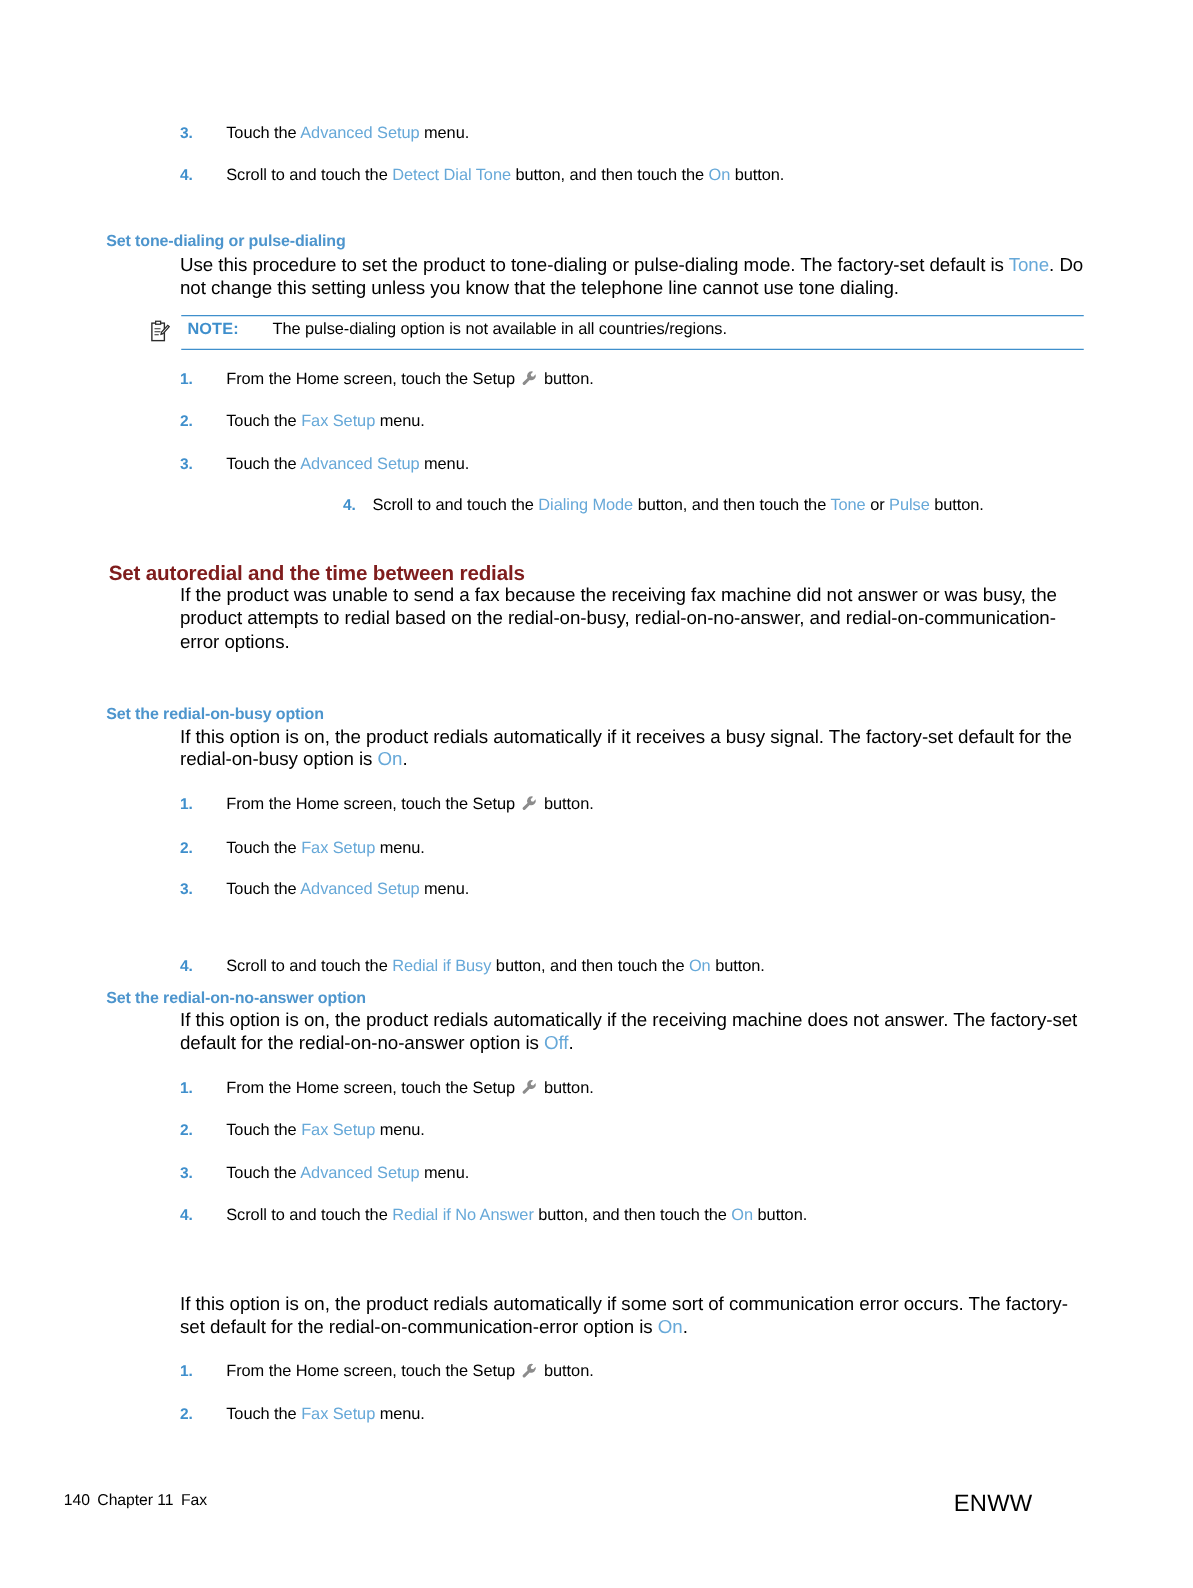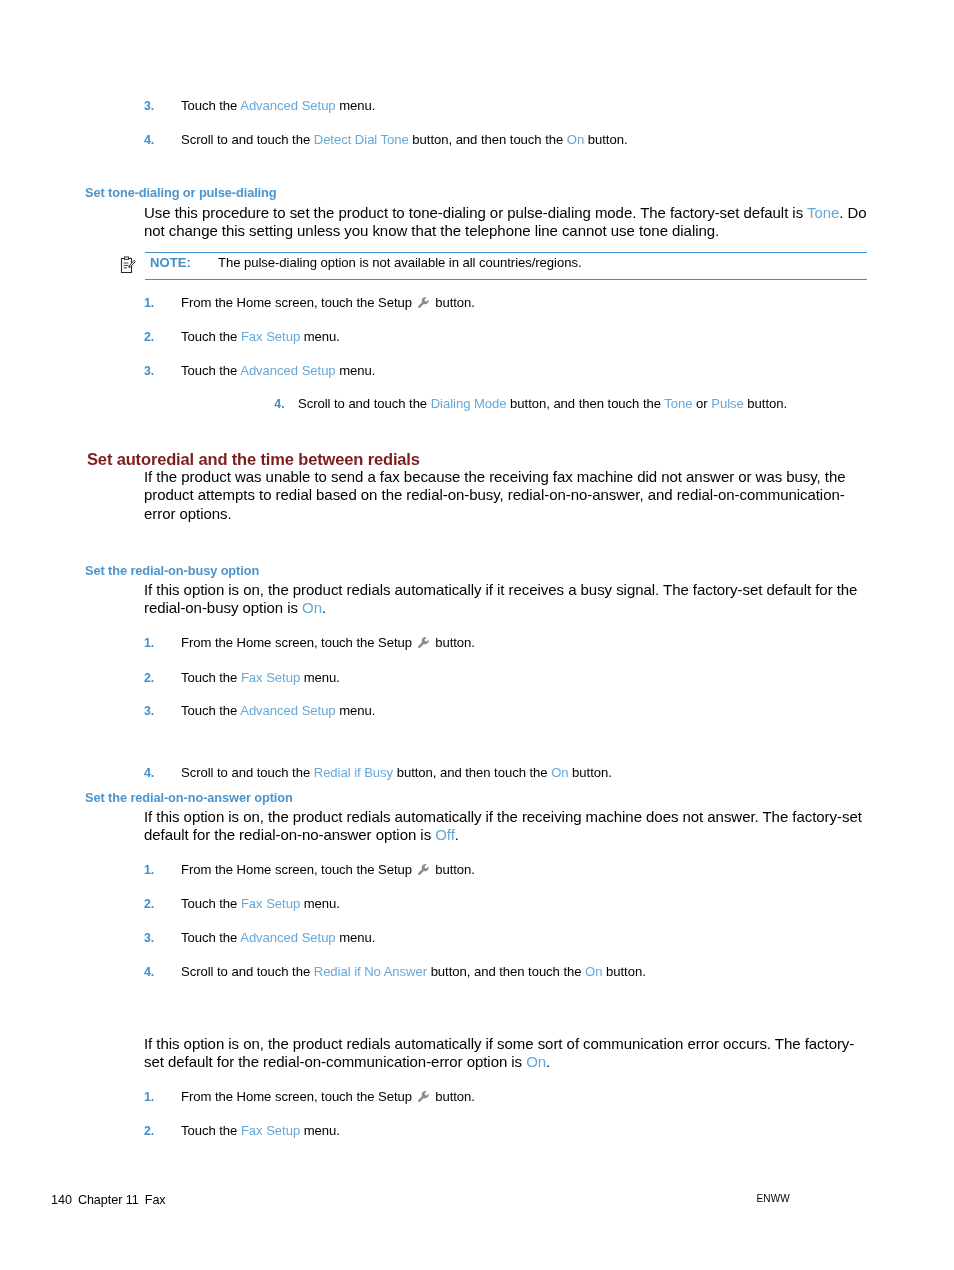--- a/index.html
+++ b/index.html
@@ -133,35 +133,36 @@
     margin: 0 2px 0 1px;
   }
 
   
   .footer {
     position: absolute;
     left: 0;
     top: 1193px;
     width: 841px;
     height: 20px;
+    padding-left: 36px;
   }
   .footer-left {
     position: absolute;
     left: 51px;
     top: 0;
     font-size: 12.6px;
     color: #000;
     letter-spacing: -0.05px;
   }
   .footer-left .sp { display:inline-block; width:6px; }
   .footer-right {
     position: absolute;
     right: 51px;
     top: 0;
-    font-size: 10px;
+    font-size: 19px;
     color: #000;
     letter-spacing: 0.2px;
   }
 </style>
 </head>
 <body>
 
 <div class="page">
 
   <div class="li-row" style="top:97px;">

